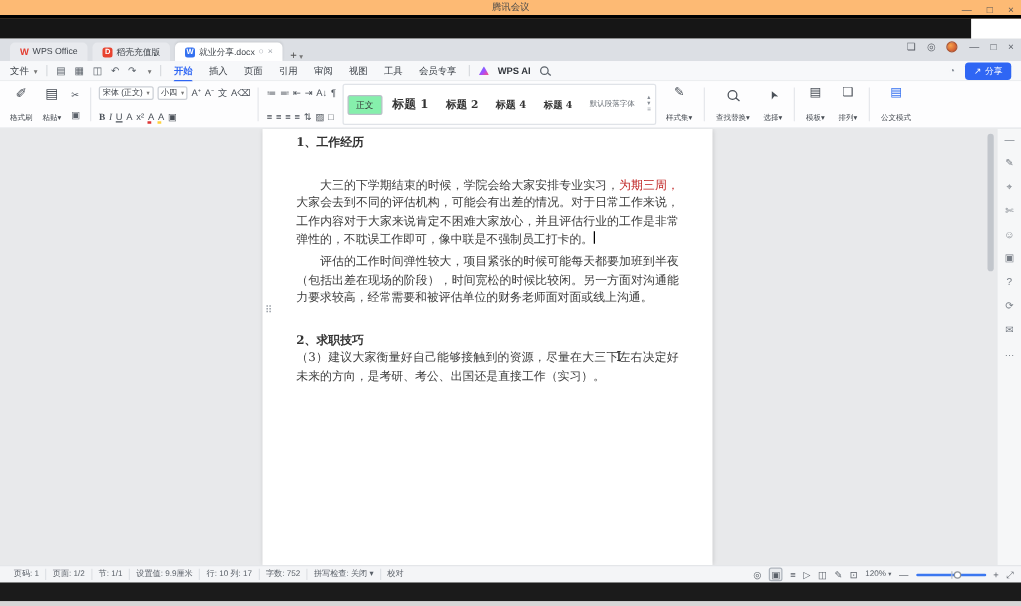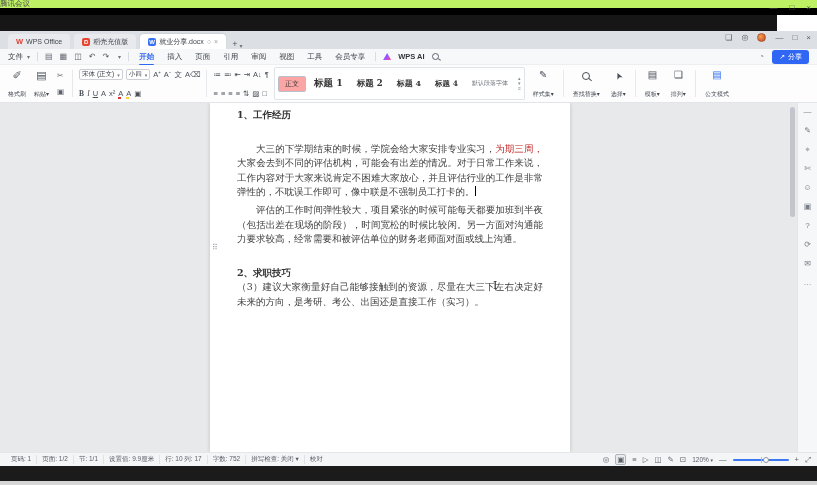--- a/index.html
+++ b/index.html
@@ -1,21 +1,21 @@
 <!DOCTYPE html>
 <html><head>
 <meta charset="utf-8">
 <style>
   * { margin:0; padding:0; box-sizing:border-box; }
   html,body { width:817px; height:485px; overflow:hidden; }
   body { font-family:"Liberation Sans",sans-serif; background:#cfcfcf; position:relative; }
   #screen { position:absolute; inset:0; width:817px; height:485px; background:#cfcfcf; }
 
   
-  .meet-titlebar { position:absolute; left:0; top:0; width:817px; height:15px; background:#bef264; border-bottom:7px solid #000000; display:flex; align-items:center; }
+  .meet-titlebar { position:absolute; left:0; top:0; width:817px; height:15px; background:#fdba74; border-bottom:3px solid #000000; display:flex; align-items:center; justify-content:center; }
   .meet-title { font-size:7.5px; color:#4a4a4a; }
   .meet-controls { position:absolute; right:6px; top:0; height:15px; display:flex; align-items:center; gap:12px; color:#555; font-size:8px; }
   .blackbar-top { position:absolute; left:0; top:15px; width:777px; height:16px; background:#161616; }
   .blackbar-notch { position:absolute; left:777px; top:15px; width:40px; height:16px; background:#ffffff; }
   .blackbar-bottom { position:absolute; left:0; top:466px; width:817px; height:15px; background:#1b1b1b; }
   .bottom-sliver { position:absolute; left:0; top:481px; width:817px; height:4px; background:#d6d6d6; }
 
   
   .wps { position:absolute; left:0; top:31px; width:817px; height:435px; background:#fff; }
 
@@ -66,21 +66,21 @@
   .tool { font-size:7.5px; color:#4a5058; line-height:11px; white-space:nowrap; }
   .tool.bold { font-weight:bold; font-family:"Liberation Serif",serif; }
   .tool.italic { font-style:italic; font-family:"Liberation Serif",serif; }
   .tool.underl { text-decoration:underline; }
   .fc { position:relative; }
   .fc::after { content:""; position:absolute; left:0; right:2px; bottom:0; height:2px; }
   .fc.red::after { background:#d33; }
   .fc.yel::after { background:#ffd23e; }
   .gallery { display:flex; align-items:center; border:1px solid #e0e3e8; background:#fff; border-radius:2px; padding:0 3px; gap:2px; }
   .gal-item { font-family:"DejaVu Serif",serif; color:#333; padding:2px 6px; white-space:nowrap; }
-  .gal-item.body { font-size:7px; border:1px solid #b9bfc8; border-radius:2px; background:#fca5a5; }
+  .gal-item.body { font-size:7px; border:1px solid #b9bfc8; border-radius:2px; background:#86efac; }
   .gal-item.h { font-weight:bold; }
   .gal-item.h1 { font-size:9.5px; } .gal-item.h2 { font-size:8.5px; } .gal-item.h3 { font-size:8px; } .gal-item.h4 { font-size:7.5px; }
   .gal-item.default { font-family:"Liberation Sans",sans-serif; font-size:6px; color:#6a7077; }
   .gal-arrows { display:flex; flex-direction:column; font-size:5px; color:#868c94; line-height:5px; padding-left:2px; }
   .rtool { display:flex; flex-direction:column; align-items:center; justify-content:space-between; padding:2px 3px 1px; }
   .rtool .g { font-size:10px; color:#4a5058; line-height:12px; }
   .rtool .lbl { font-size:6px; color:#474c53; white-space:nowrap; }
   .icon-search2 { width:8px; height:8px; border:1.2px solid #4a5058; border-radius:50%; position:relative; margin-top:3px; }
   .icon-search2::after { content:""; position:absolute; width:4px; height:1.2px; background:#4a5058; right:-3px; bottom:-1px; transform:rotate(40deg); }
   .cursor-arrow { display:inline-block; transform:rotate(-115deg); font-size:9px; color:#4a5058; margin-top:2px; }

